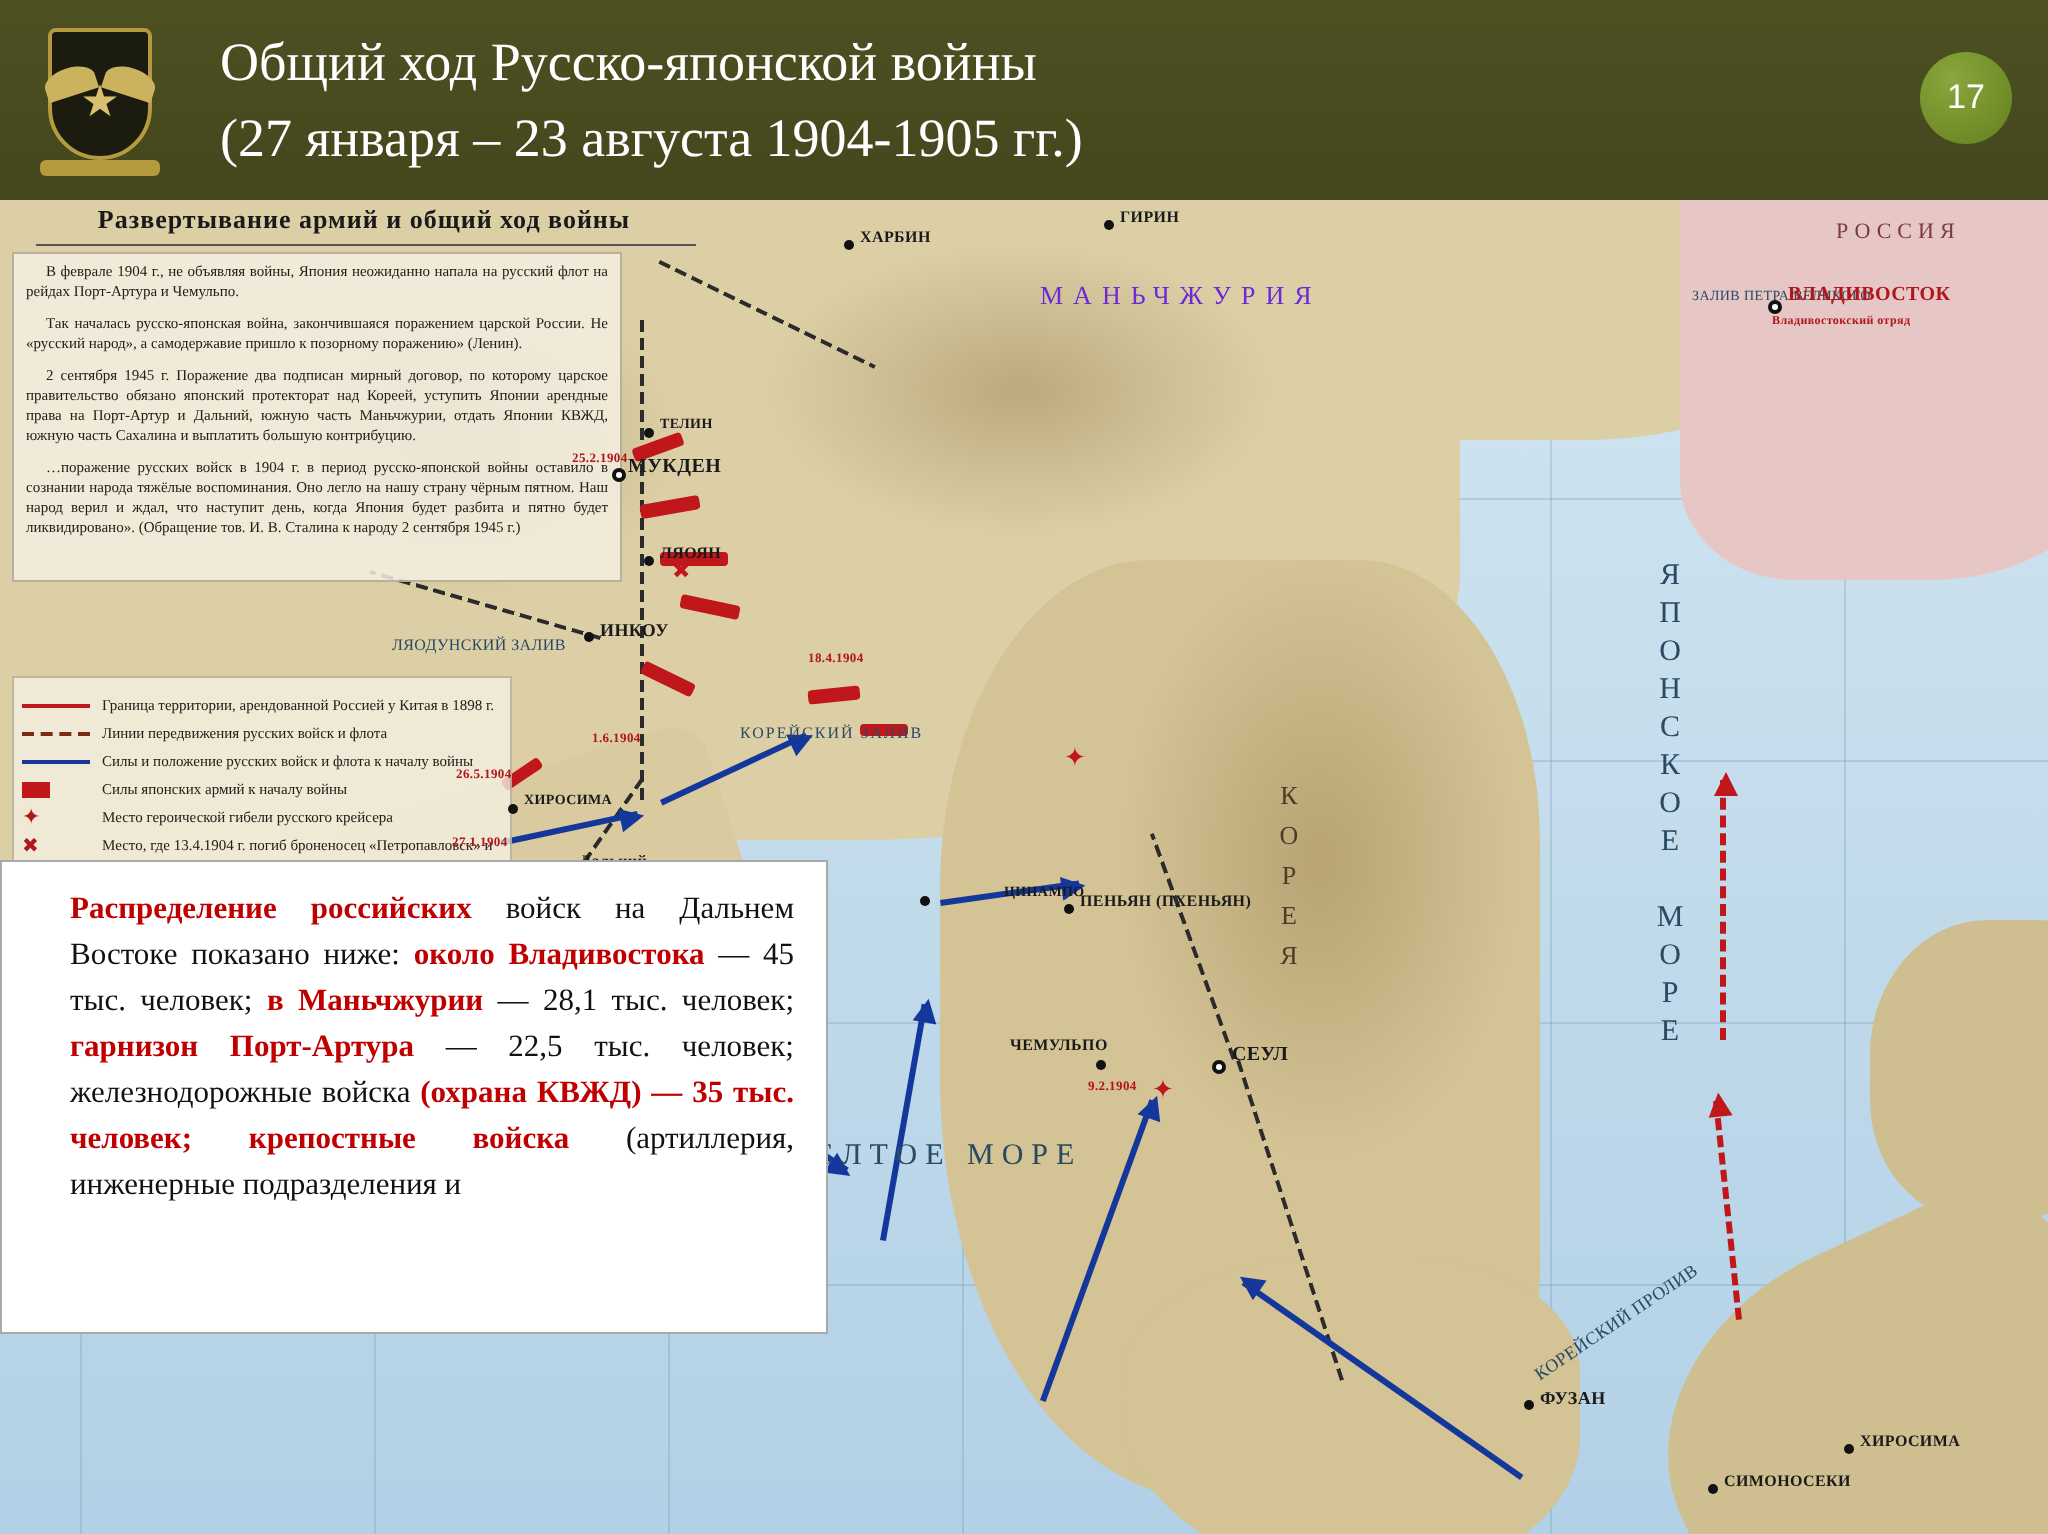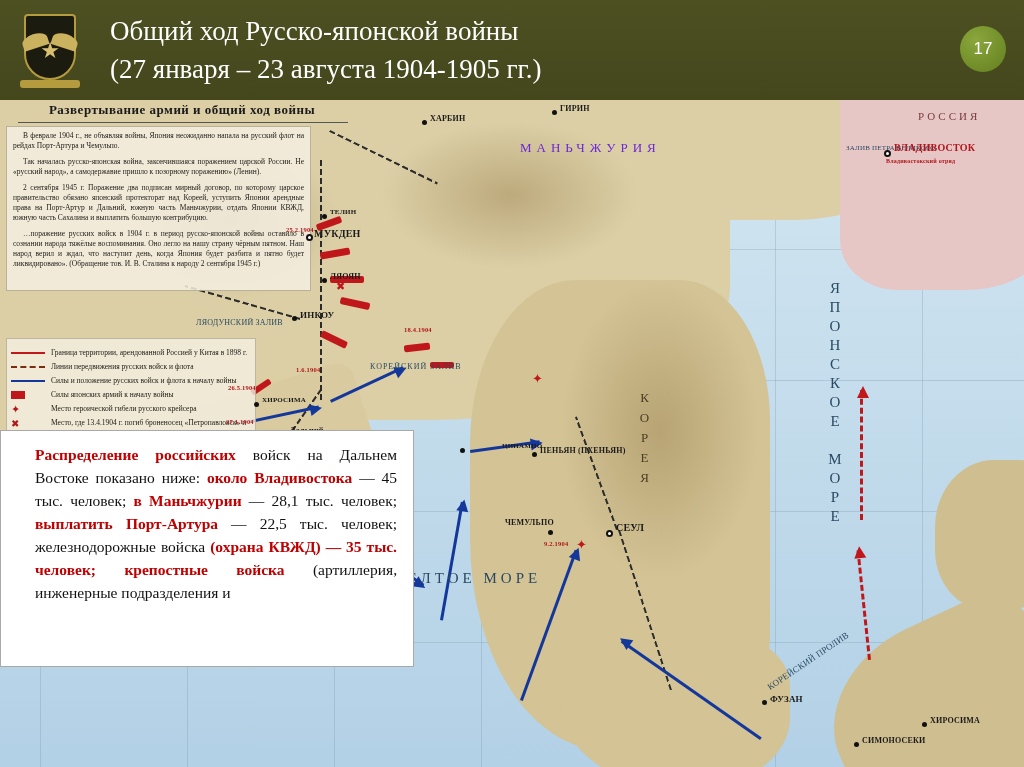--- a/index.html
+++ b/index.html
@@ -551,18 +551,18 @@
     <div class="star-red" style="left:576px; top:438px;">✦</div>
     <div class="star-red" style="left:234px; top:348px; font-size:11px;">✖</div>
     <div class="star-red" style="left:336px; top:180px; font-size:11px;">✖</div>
   </div>
 
   <div class="info-box">
     <span class="em">Распределение российских</span>
     <span>войск на Дальнем Востоке показано ниже:</span>
     <span class="em">около Владивостока</span><span> — 45 тыс. человек;</span>
     <span class="em">в Маньчжурии</span><span> — 28,1 тыс. человек;</span>
-    <span class="em">выплатить Порт-Артура</span><span> — 22,5 тыс. человек;</span>
+    <span class="em">гарнизон Порт-Артура</span><span> — 22,5 тыс. человек;</span>
     <span>железнодорожные войска</span><span class="em"> (охрана КВЖД) — 35 тыс. человек;</span>
     <span class="em">крепостные войска</span><span> (артиллерия, инженерные подразделения и</span>
   </div>
 
 </div>
 
 </body></html>

